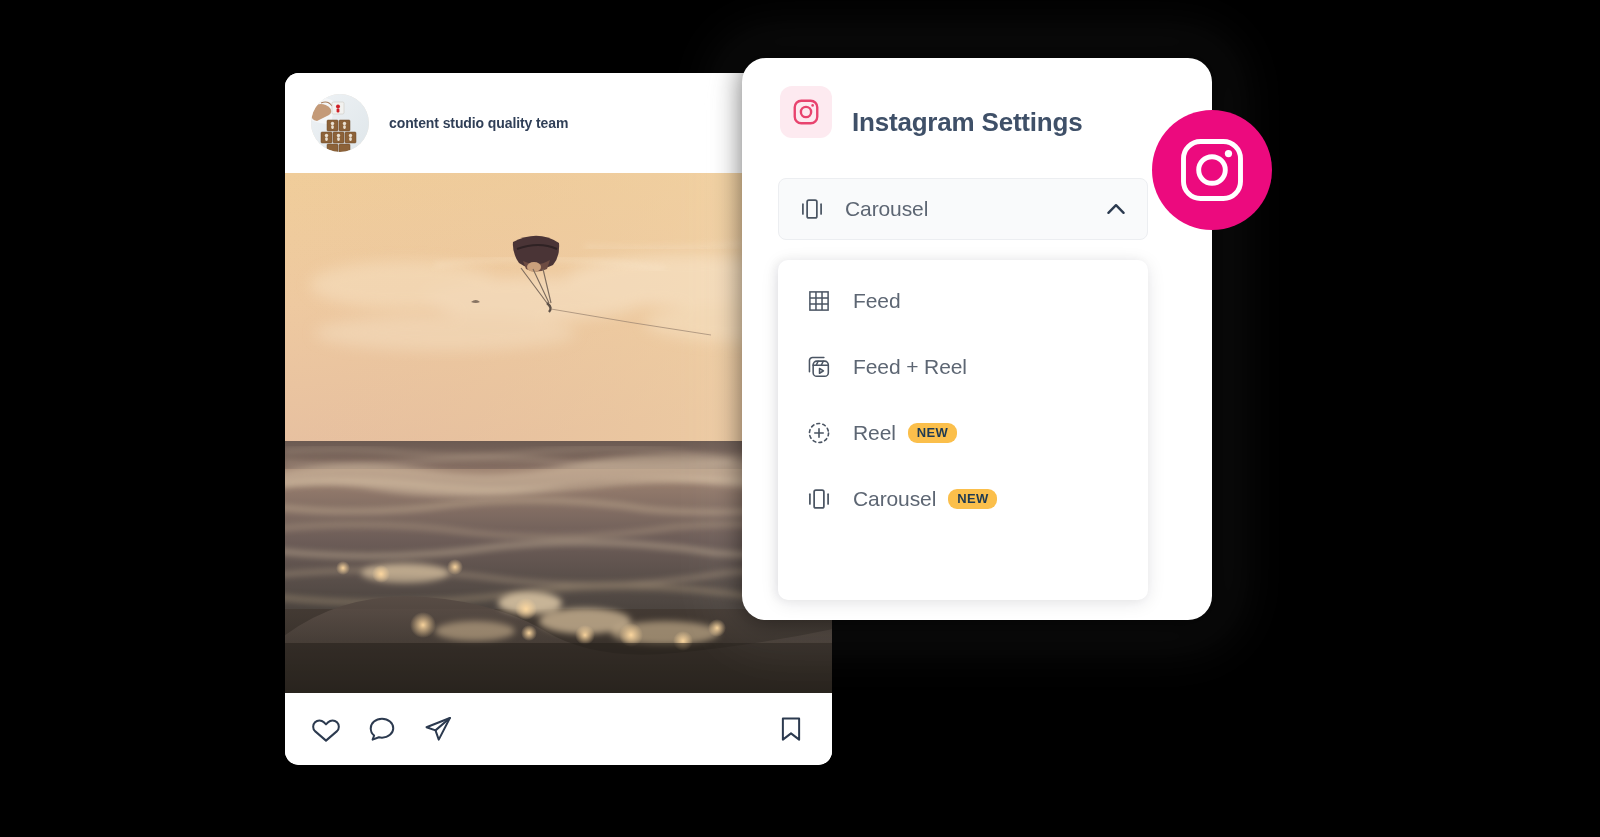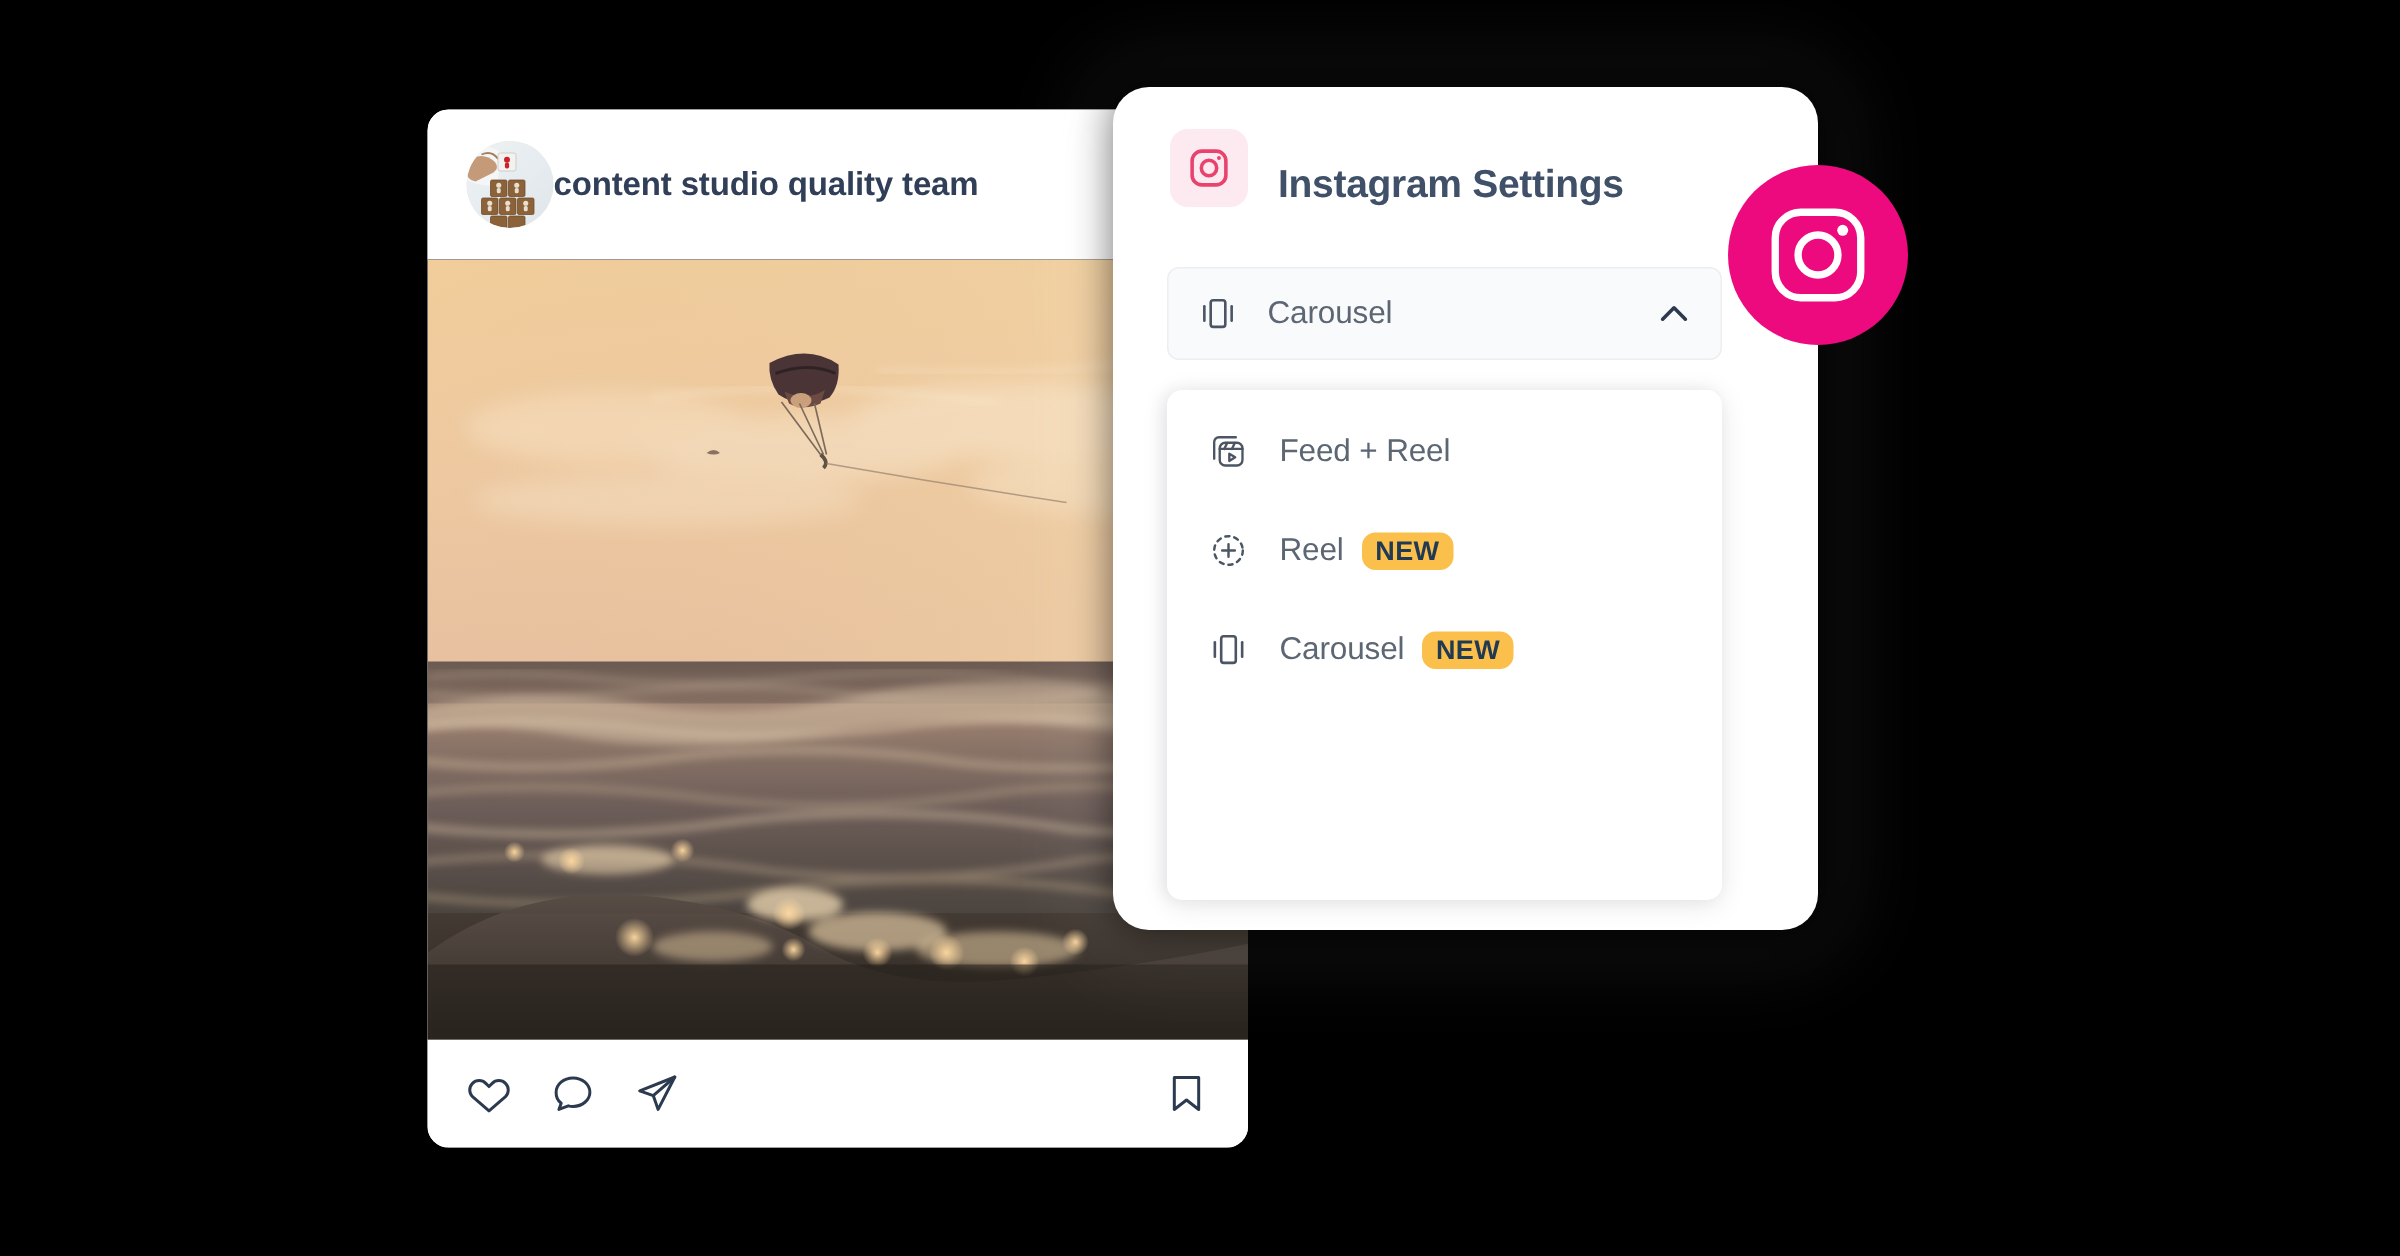--- a/index.html
+++ b/index.html
@@ -30,21 +30,22 @@
   .avatar {
     width: 58px; height: 58px;
     border-radius: 50%;
     overflow: hidden;
     flex: 0 0 auto;
     position: relative;
     background: #e8e4de;
   }
   .avatar svg { display: block; width: 100%; height: 100%; }
   .post-username {
-    font-size: 22px;
+    margin-left: 20px;
+    font-size: 14px;
     font-weight: bold;
     color: #303f57;
     letter-spacing: -0.1px;
     white-space: nowrap;
   }
   .post-media {
     height: 520px;
     width: 100%;
     position: relative;
     overflow: hidden;
@@ -146,21 +147,21 @@
     margin-left: 21px;
     font-size: 21px;
     color: #5d6673;
     letter-spacing: -0.1px;
     white-space: nowrap;
   }
   .dd-badge {
     margin-left: 12px;
     background: #fbbf4b;
     color: #1f3a52;
-    font-size: 18px;
+    font-size: 13px;
     font-weight: bold;
     letter-spacing: 0.3px;
     padding: 3px 9px 4px;
     border-radius: 9px;
     line-height: 1;
   }
 
   
   .ig-badge {
     position: absolute;
@@ -394,20 +395,29 @@
       <span class="select-label">Carousel</span>
       <span class="select-caret">
         <svg viewBox="0 0 24 24" fill="none" stroke="currentColor" stroke-width="2.2" stroke-linecap="round" stroke-linejoin="round">
           <path d="M5 15.5 12 8.5l7 7"></path>
         </svg>
       </span>
     </div>
 
     <div class="dropdown">
 
+      <div class="dd-item">
+        <span class="dd-ico">
+          <svg viewBox="0 0 24 24" fill="none" stroke="currentColor" stroke-width="1.4">
+            <rect x="3.6" y="3.6" width="16.8" height="16.8"></rect>
+            <path d="M9.2 3.6v16.8M14.8 3.6v16.8M3.6 9.2h16.8M3.6 14.8h16.8"></path>
+          </svg>
+        </span>
+        <span class="dd-label">Feed</span>
+      </div>
 
 
       <div class="dd-item">
         <span class="dd-ico">
           <svg viewBox="0 0 24 24" fill="none" stroke="currentColor" stroke-width="1.45" stroke-linecap="round" stroke-linejoin="round">
             <path d="M3.2 16.4V6.1a2.9 2.9 0 0 1 2.9-2.9h10.4"></path>
             <rect x="6.6" y="6.6" width="14" height="14" rx="3.4"></rect>
             <path d="M6.6 10.4h14"></path>
             <path d="M11.2 6.7 9.4 10.4M15.9 6.7 14.1 10.4"></path>
             <path d="M12.5 13.4l3.6 2.2-3.6 2.2z"></path>

